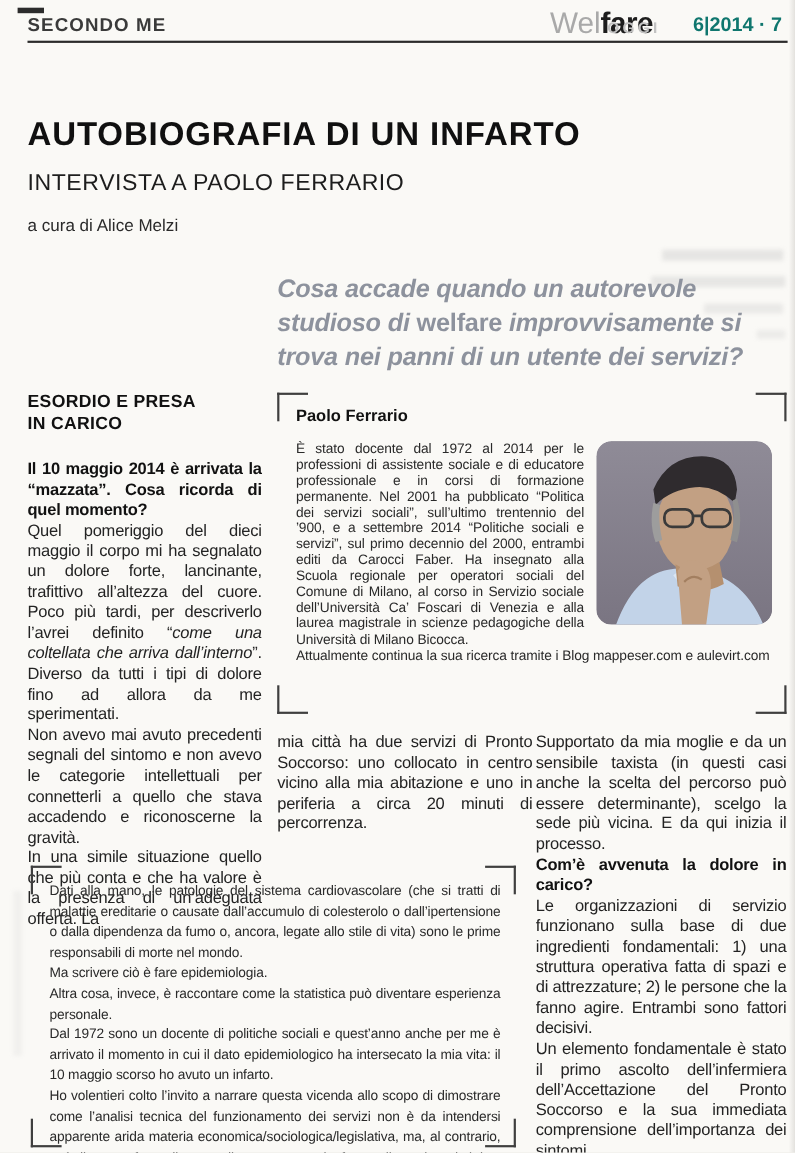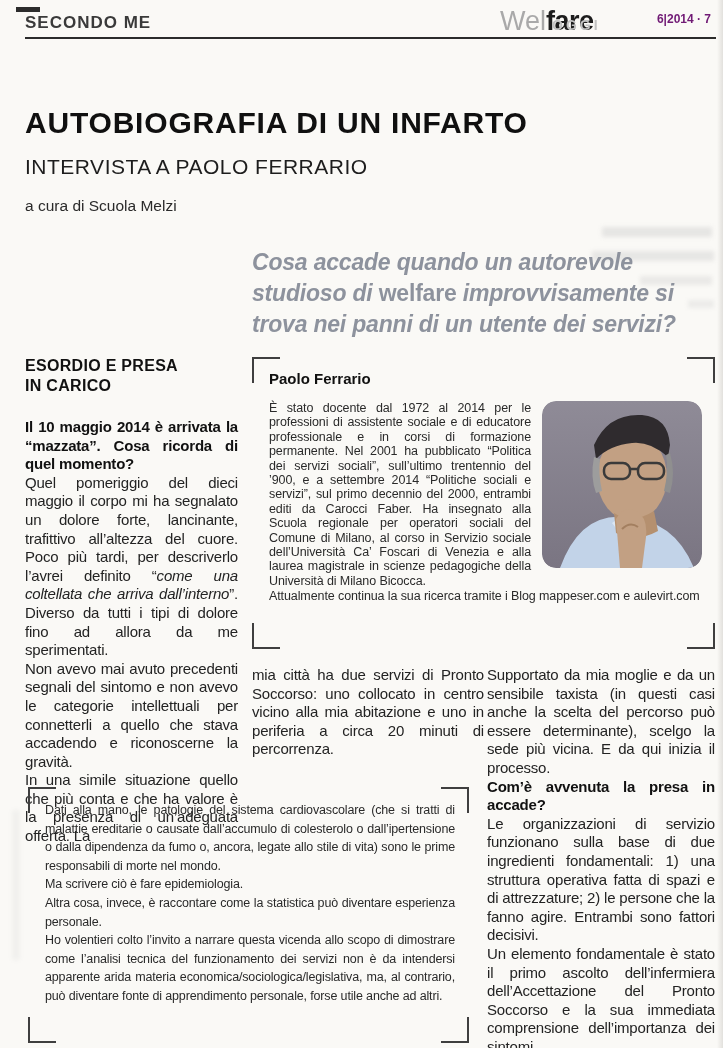--- a/index.html
+++ b/index.html
@@ -12,21 +12,21 @@
     color:#222;
     overflow:hidden;
   }
   
   .corner-dash{position:absolute;left:16px;top:7px;width:24px;height:5px;background:#2c2c2c;}
   .kicker{position:absolute;left:25px;top:13px;font-size:17px;font-weight:bold;letter-spacing:1px;color:#3a3a3a;}
   .logo{position:absolute;left:500px;top:8px;font-size:27px;line-height:27px;}
   .logo .wel{color:#a9a9a9;font-weight:normal;}
   .logo .fare{color:#1d1d1d;font-weight:bold;letter-spacing:-0.5px;}
   .logo .oggi{position:absolute;left:52px;top:4px;font-size:14px;letter-spacing:3px;color:#c2c2c2;font-weight:bold;}
-  .issue{position:absolute;right:12px;top:12px;font-size:12px;font-weight:bold;color:#701a75;}
+  .issue{position:absolute;right:12px;top:12px;font-size:18px;font-weight:bold;color:#0f766e;}
   .header-rule{position:absolute;left:25px;right:7px;top:37px;height:2px;background:#2b2b2b;}
   
   .title{position:absolute;left:25px;top:106px;font-size:30px;font-weight:bold;letter-spacing:0.8px;color:#101010;}
   .subtitle{position:absolute;left:25px;top:155px;font-size:21px;letter-spacing:0.5px;color:#1d1d1d;}
   .byline{position:absolute;left:25px;top:197px;font-size:15.5px;color:#2a2a2a;}
   
   .pullquote{
     position:absolute;left:252px;top:247px;width:460px;
     font-size:23px;line-height:31px;color:#8d929d;font-style:italic;letter-spacing:-0.2px;font-weight:bold;
   }
@@ -78,21 +78,21 @@
   <div class="kicker">SECONDO ME</div>
   <div class="logo">
     <span class="wel">Wel</span><span class="fare">fare</span>
     <span class="oggi">OGGI</span>
   </div>
   <div class="issue">6|2014 · 7</div>
   <div class="header-rule"></div>
 
   <h1 class="title" style="margin:0;text-align:center;">AUTOBIOGRAFIA DI UN INFARTO</h1>
   <h2 class="subtitle" style="margin:0;font-weight:normal;">INTERVISTA A PAOLO FERRARIO</h2>
-  <div class="byline">a cura di Scuola Melzi</div>
+  <div class="byline">a cura di Alice Melzi</div>
 
   <div class="artifact a1"></div>
   <div class="artifact a2"></div>
   <div class="artifact a3"></div>
   <div class="artifact a4"></div>
   <div class="artifact a5"></div>
   <div class="edge-shade"></div>
 
   <div class="pullquote">
     <span>Cosa accade quando un autorevole studioso di </span><span class="roman">welfare</span><span> improvvisamente si trova nei panni di un utente dei servizi?</span>
@@ -148,31 +148,32 @@
       </div>
     </div>
   </div>
 
   <div class="col mid-col">
     <p>mia città ha due servizi di Pronto Soccorso: uno collocato in centro vicino alla mia abitazione e uno in periferia a circa 20 minuti di percorrenza.</p>
   </div>
 
   <div class="col right-col">
     <p>Supportato da mia moglie e da un sensibile taxista (in questi casi anche la scelta del percorso può essere determinante), scelgo la sede più vicina. E da qui inizia il processo.</p>
-    <p class="q q-gap">Com’è avvenuta la presa in accade?</p>
+    <p class="q q-gap">Com’è avvenuta la dolore in carico?</p>
     <p>Le organizzazioni di servizio funzionano sulla base di due ingredienti fondamentali: 1) una struttura operativa fatta di spazi e di attrezzature; 2) le persone che la fanno agire. Entrambi sono fattori decisivi.</p>
     <p>Un elemento fondamentale è stato il primo ascolto dell’infermiera dell’Accettazione del Pronto Soccorso e la sua immediata comprensione dell’importanza dei sintomi.</p>
   </div>
 
   <div class="bracket-box bottom-box">
     <span class="corner tl"></span>
     <span class="corner tr"></span>
     <span class="corner bl"></span>
     <span class="corner br"></span>
     <div class="bottom-inner">
       <p>Dati alla mano, le patologie del sistema cardiovascolare (che si tratti di malattie ereditarie o causate dall’accumulo di colesterolo o dall’ipertensione o dalla dipendenza da fumo o, ancora, legate allo stile di vita) sono le prime responsabili di morte nel mondo.</p>
       <p>Ma scrivere ciò è fare epidemiologia.</p>
       <p>Altra cosa, invece, è raccontare come la statistica può diventare esperienza personale.</p>
+      <p>Dal 1972 sono un docente di politiche sociali e quest’anno anche per me è arrivato il momento in cui il dato epidemiologico ha intersecato la mia vita: il 10 maggio scorso ho avuto un infarto.</p>
       <p>Ho volentieri colto l’invito a narrare questa vicenda allo scopo di dimostrare come l’analisi tecnica del funzionamento dei servizi non è da intendersi apparente arida materia economica/sociologica/legislativa, ma, al contrario, può diventare fonte di apprendimento personale, forse utile anche ad altri.</p>
     </div>
   </div>
 
 </div>
 
 </body></html>

